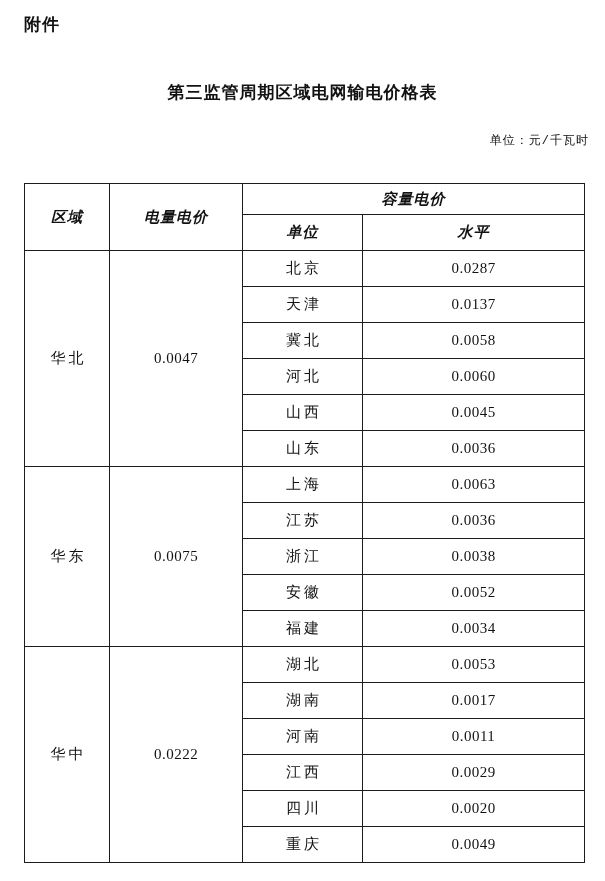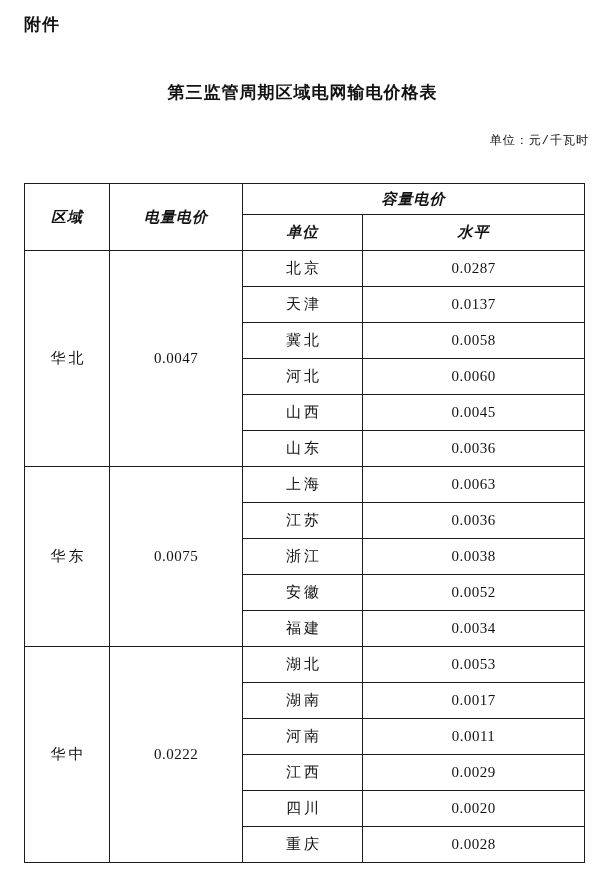--- a/index.html
+++ b/index.html
@@ -174,18 +174,18 @@
       <tr class="dr">
         <td class="cn">江西</td>
         <td class="num">0.0029</td>
       </tr>
       <tr class="dr">
         <td class="cn">四川</td>
         <td class="num">0.0020</td>
       </tr>
       <tr class="dr">
         <td class="cn">重庆</td>
-        <td class="num">0.0028</td>
+        <td class="num">0.0049</td>
       </tr>
     </tbody>
   </table>
 
 </div>
 
 </body></html>

